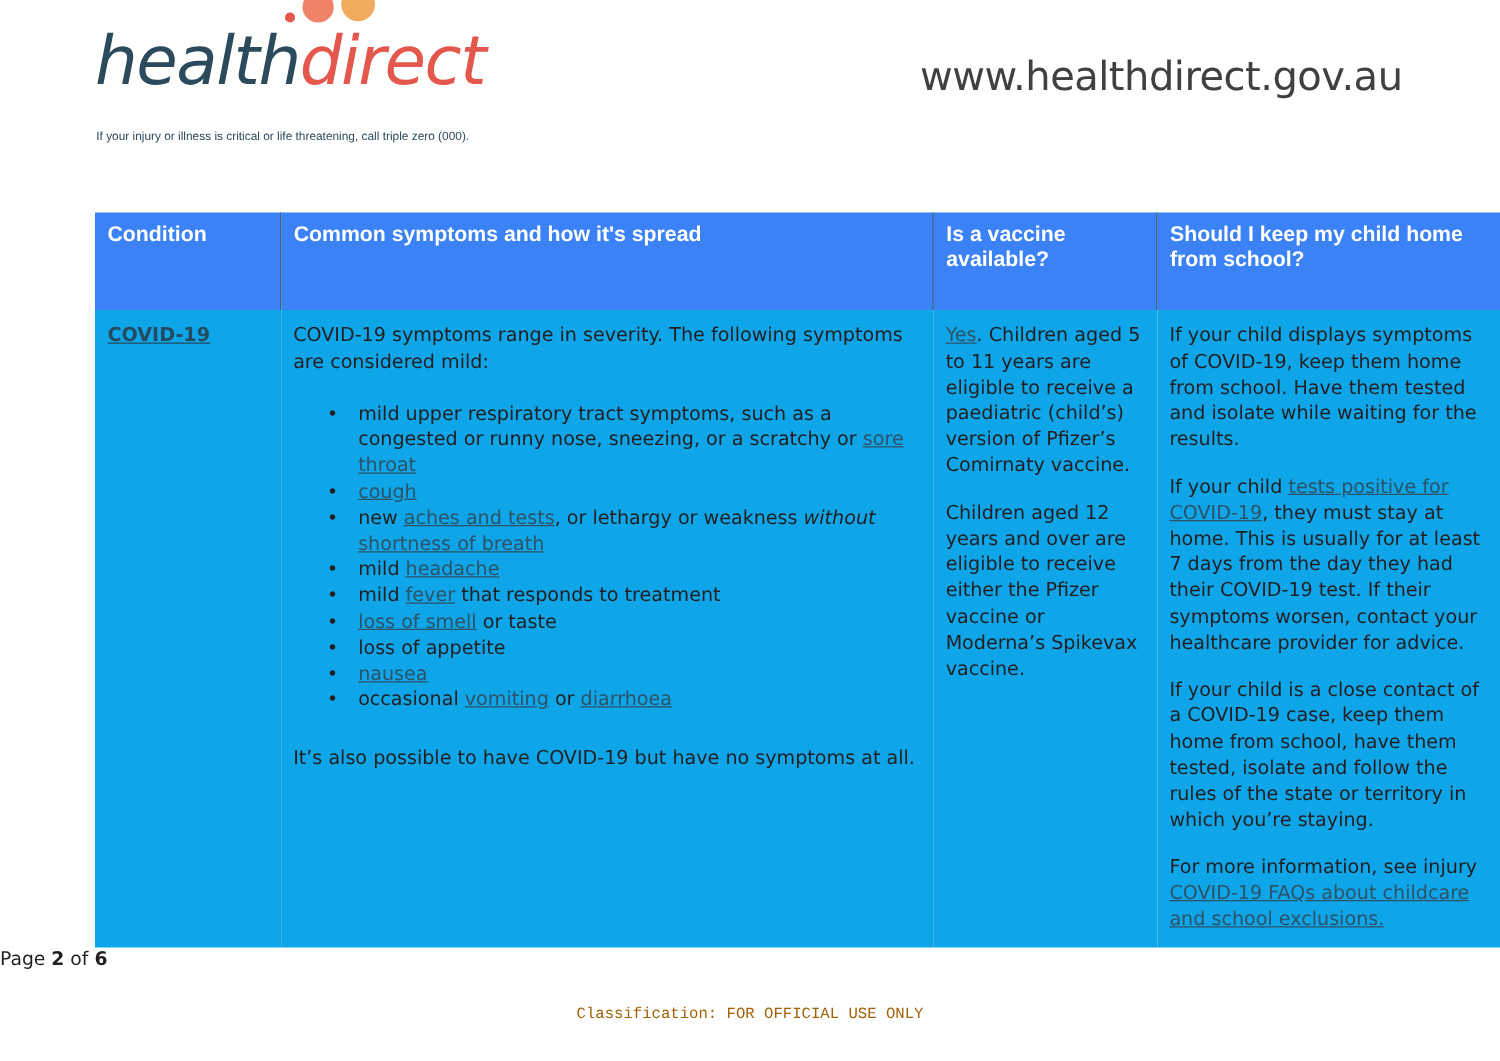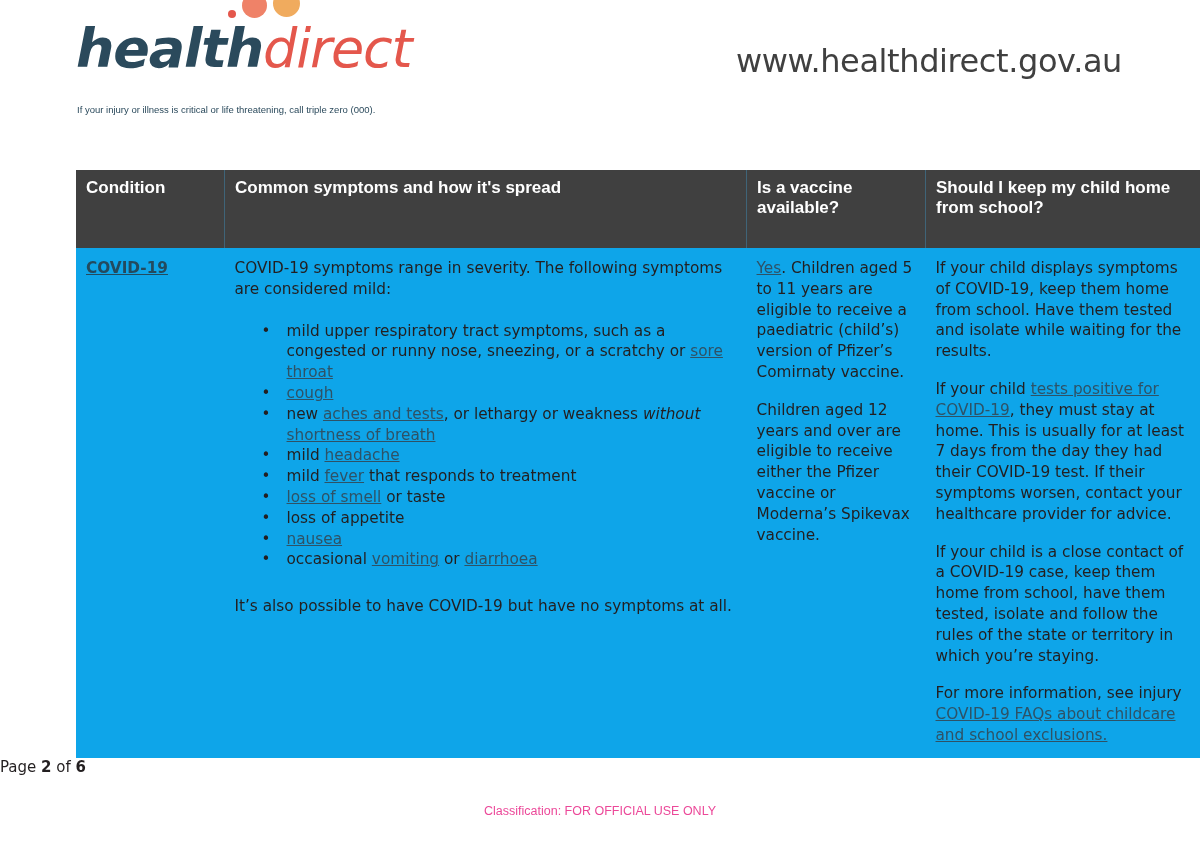--- a/index.html
+++ b/index.html
@@ -39,21 +39,21 @@
 
   .logo-wordmark {
     position: relative;
     font-size: 54px;
     line-height: 62px;
     letter-spacing: -1.2px;
     white-space: nowrap;
     font-family: "DejaVu Sans", sans-serif;
   }
   .logo-health {
-    font-weight: 700;
+    font-weight: 400;
     font-style: italic;
     color: #2b4a5c;
   }
   .logo-direct {
     font-weight: 400;
     font-style: italic;
     color: #e4574c;
   }
 
   .logo-dots {
@@ -114,21 +114,21 @@
     width: 1048px;
     border-collapse: collapse;
     table-layout: fixed;
     font-family: "DejaVu Sans", sans-serif;
   }
   .tbl th, .tbl td {
     vertical-align: top;
     padding: 0;
   }
   .tbl thead th {
-    background: #404040;
+    background: #3b82f6;
     color: #ffffff;
     font-family: "Liberation Sans", sans-serif;
     font-weight: 700;
     font-size: 17px;
     line-height: 20px;
     text-align: left;
     height: 70px;
     padding: 8px 10px 0 10px;
     border-right: 1px solid #3f6478;
   }
@@ -197,24 +197,24 @@
     color: #231f20;
   }
   .footer-page b { font-weight: 700; }
 
   .footer-class {
     position: absolute;
     left: 0;
     top: 803px;
     width: 1200px;
     text-align: center;
-    font-family: Liberation Sans, sans-serif;
+    font-family: Liberation Mono, monospace;
     font-size: 12.5px;
     line-height: 16px;
-    color: #ec4899;
+    color: #a16207;
   }
 </style>
 </head>
 <body>
 
 <div class="page">
 
   <div class="header">
 
     <div class="logo-block">

